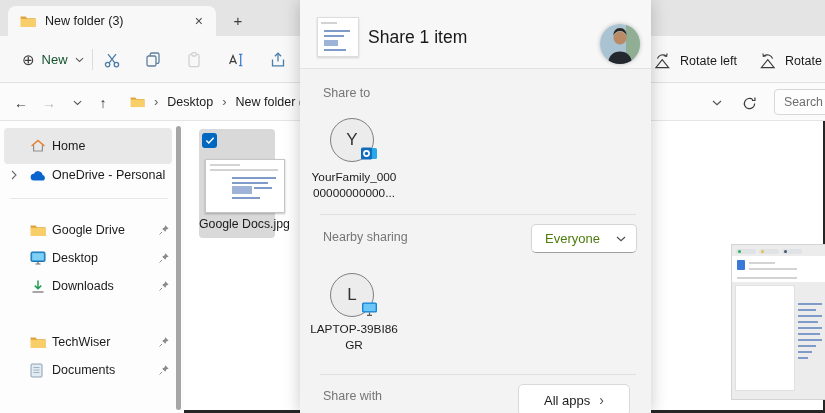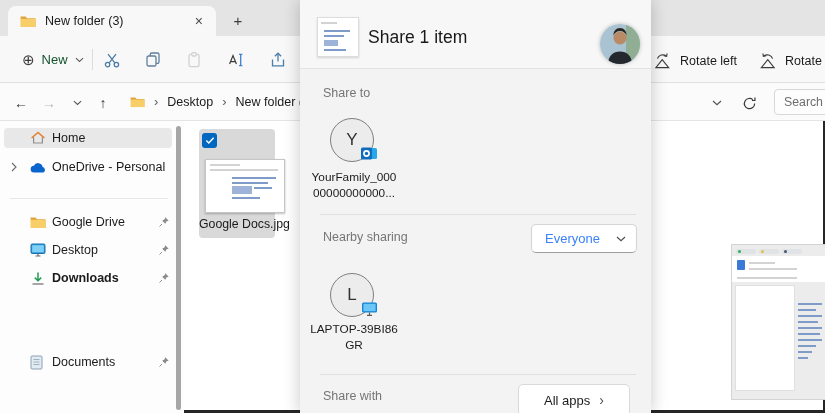--- a/index.html
+++ b/index.html
@@ -32,21 +32,21 @@
   .addrrow{left:0;top:83px;width:825px;height:38px;background:#fbfbfb;border-bottom:1px solid #e4e4e4;box-sizing:border-box;}
   .nav-g{font-size:14px;color:#333;top:9px;width:22px;height:22px;display:flex;align-items:center;justify-content:center;}
   .nav-dis{color:#b9b9b9;}
   .crumb{top:11px;font-size:12.5px;color:#1b1b1b;display:flex;align-items:center;gap:9px;}
   .crumb .sep{color:#5d5d5d;font-size:13px;}
   .searchbox{left:774px;top:6px;width:120px;height:26px;background:#fdfdfd;border:1px solid #d8d8d8;border-radius:4px;box-sizing:border-box;display:flex;align-items:center;}
   .searchbox input{border:none;outline:none;background:transparent;font-family:"Liberation Sans",sans-serif;font-size:12.3px;color:#444;width:100%;padding:0 0 0 9px;}
   .searchbox input::placeholder{color:#6d6d6d;}
 
   
-  .siderow{left:4px;width:168px;height:20px;display:flex;align-items:center;border-radius:4px;}
+  .siderow{left:4px;width:168px;height:36px;display:flex;align-items:center;border-radius:4px;}
   .siderow .icon{position:absolute;left:26px;}
   .siderow .lbl{position:absolute;left:48px;font-size:12.5px;white-space:nowrap;}
   .siderow .pin{position:absolute;left:154px;}
   .side-sel{background:#e8e8e8;}
   .side-chev{position:absolute;left:6px;}
   .side-div{left:10px;width:158px;height:1px;background:#e7e7e7;}
   .side-scroll{left:176px;width:5px;background:#a6a6a6;border-radius:3px;}
 
   
   .tile{left:199px;top:129px;width:76px;height:109px;background:#d9d9d9;border-radius:4px;}
@@ -72,21 +72,21 @@
   .dlg-thumb{position:absolute;left:17px;top:17px;width:42px;height:40px;background:#fff;border:1px solid #ddd;box-shadow:0 1px 2px rgba(0,0,0,.15);box-sizing:border-box;}
   .dlg-title{position:absolute;left:68px;top:27px;font-size:17.5px;color:#191919;}
   .avatar{position:absolute;left:300px;top:24px;width:40px;height:40px;border-radius:50%;overflow:hidden;box-shadow:0 0 4px rgba(0,0,0,.25);}
   .sec-lbl{position:absolute;left:23px;font-size:12.5px;color:#757575;}
   .pcircle{position:absolute;width:44px;height:44px;border-radius:50%;background:#ececec;border:1px solid #7f7f7f;box-sizing:border-box;
     display:flex;align-items:center;justify-content:center;font-size:17px;color:#333;}
   .badge{position:absolute;width:19px;height:19px;}
   .pname{position:absolute;left:0;width:108px;text-align:center;font-size:11.8px;line-height:16px;color:#1b1b1b;}
   .dlg-div{position:absolute;left:20px;width:316px;height:1px;background:#e0e0e0;}
   .dropdown{position:absolute;left:231px;top:224px;width:106px;height:29px;background:#fff;border:1px solid #d4d4d4;border-bottom-color:#9d9d9d;border-radius:5px;box-sizing:border-box;
-    display:flex;align-items:center;justify-content:space-between;padding:0 10px 0 13px;font-size:13px;color:#3b82f6;}
+    display:flex;align-items:center;justify-content:space-between;padding:0 10px 0 13px;font-size:13px;color:#4d7c0f;}
   .allapps{position:absolute;left:218px;top:384px;width:112px;height:32px;background:#fff;border:1px solid #d9d9d9;border-radius:5px;box-sizing:border-box;
     display:flex;align-items:center;justify-content:center;gap:9px;font-size:13px;color:#1b1b1b;}
   .allapps .chev{color:#4f4f4f;font-size:14px;}
 </style>
 </head>
 <body>
 
 <div class="stage">
 
   <div class="abs tabbar">
@@ -256,37 +256,52 @@
       </span>
       <span class="lbl">Desktop</span>
       <span class="pin">
         <svg width="12" height="12" viewBox="0 0 16 16">
             <path d="M9.8 1.8l4.4 4.4-2.8.8-1.8 3.2-4-4 3.2-1.8z" fill="#8a8a8a"></path>
             <path d="M5.4 10.6L2 14" stroke="#8a8a8a" stroke-width="1.3"></path>
           </svg>
       </span>
     </div>
 
-    <div class="abs siderow" style="top:147px;font-weight:bold;">
+    <div class="abs siderow" style="top:147px;">
       <span class="icon">
         <svg width="16" height="15" viewBox="0 0 16 15" fill="none">
             <path d="M8 1.5v8M4.8 6.6L8 9.8l3.2-3.2" stroke="#1f9b55" stroke-width="1.5"></path>
             <path d="M2.5 13h11" stroke="#777" stroke-width="1.3"></path>
           </svg>
       </span>
       <span class="lbl">Downloads</span>
       <span class="pin">
         <svg width="12" height="12" viewBox="0 0 16 16">
             <path d="M9.8 1.8l4.4 4.4-2.8.8-1.8 3.2-4-4 3.2-1.8z" fill="#8a8a8a"></path>
             <path d="M5.4 10.6L2 14" stroke="#8a8a8a" stroke-width="1.3"></path>
           </svg>
       </span>
     </div>
 
 
+    <div class="abs siderow" style="top:203px;">
+      <span class="icon">
+        <svg width="16" height="13" viewBox="0 0 16 13">
+            <path fill="#deA33c" d="M0.5 1.5h5l1.6 1.8h8.4v8.7h-14z"></path>
+            <path fill="#f7ce67" d="M0.5 3.8h15v8.2h-15z"></path>
+          </svg>
+      </span>
+      <span class="lbl">TechWiser</span>
+      <span class="pin">
+        <svg width="12" height="12" viewBox="0 0 16 16">
+            <path d="M9.8 1.8l4.4 4.4-2.8.8-1.8 3.2-4-4 3.2-1.8z" fill="#8a8a8a"></path>
+            <path d="M5.4 10.6L2 14" stroke="#8a8a8a" stroke-width="1.3"></path>
+          </svg>
+      </span>
+    </div>
 
     <div class="abs siderow" style="top:231px;">
       <span class="icon">
         <svg width="13" height="15" viewBox="0 0 13 15">
             <rect x="1" y="1" width="11" height="13" rx="1" fill="#e3ebf2" stroke="#8ba0b2"></rect>
             <path d="M3.5 4.5h6M3.5 7h6M3.5 9.5h6" stroke="#9fb2c2" stroke-width="1"></path>
           </svg>
       </span>
       <span class="lbl">Documents</span>
       <span class="pin">

